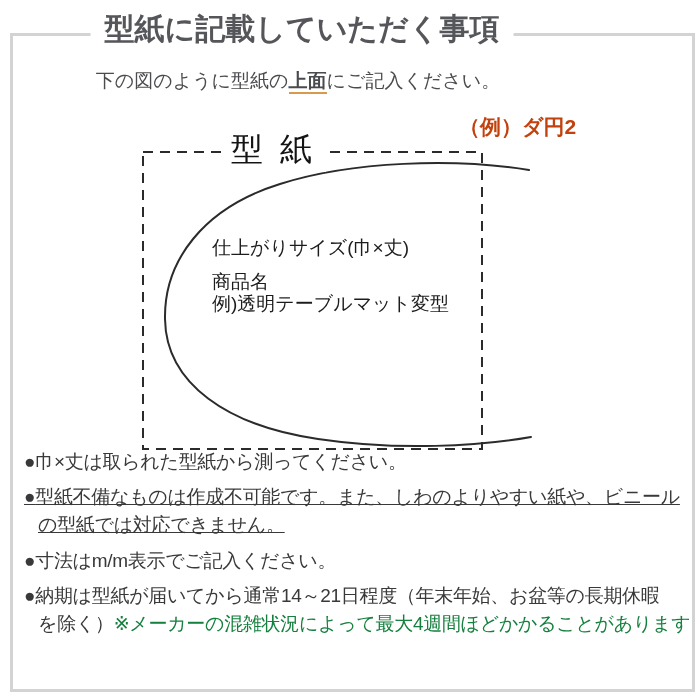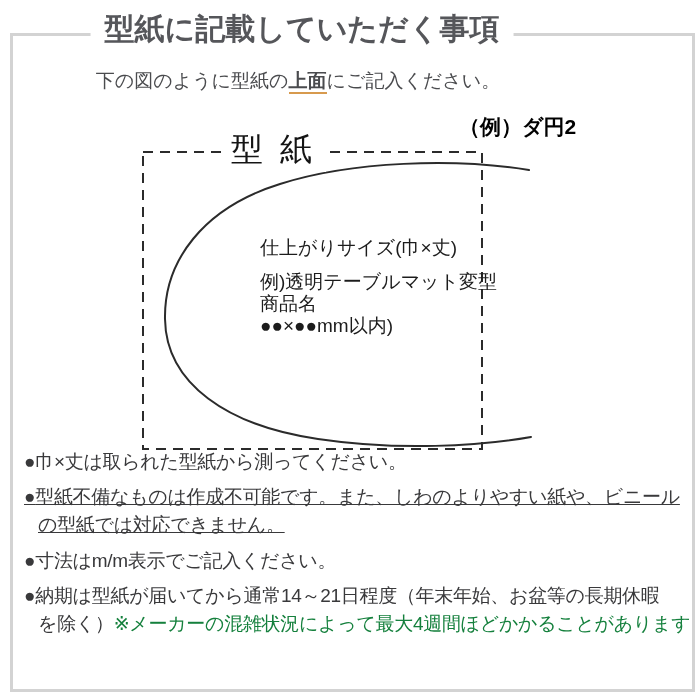--- a/index.html
+++ b/index.html
@@ -33,38 +33,37 @@
     white-space: nowrap;
   }
   .subtitle .em {
     font-weight: bold;
     border-bottom: 2px solid #d79a4e;
     padding-bottom: 1px;
   }
 
   .example-label {
     position: absolute; left: 459px; top: 113px;
-    font-size: 21px; font-weight: bold; color: #000000;
+    font-size: 21px; font-weight: bold; color: #c2410c;
     white-space: nowrap;
   }
 
   .diagram-svg { position: absolute; left: 0; top: 0; width: 700px; height: 700px; }
 
   .box-label {
     position: absolute; left: 221px; top: 128px;
     background: #fff; padding: 0 10px;
     font-size: 32px; font-weight: normal; color: #141414;
     letter-spacing: 4px; white-space: nowrap;
   }
 
   .inner-text {
     position: absolute; left: 212px; top: 237px;
     font-size: 19px; color: #1c1c1c; line-height: 22px;
     white-space: nowrap;
-    margin-left: 48px;
   }
   .inner-text .size-line { margin-bottom: 12px; }
 
   .notes {
     position: absolute; left: 24px; top: 448px; width: 668px;
     font-size: 19px; color: #39393b; line-height: 28px;
     letter-spacing: -0.3px;
   }
   .note { margin-bottom: 7px; }
   .note.gap8 { margin-bottom: 8px; text-decoration: underline; }
@@ -87,23 +86,22 @@
 
   <svg class="diagram-svg" viewBox="0 0 700 700" xmlns="http://www.w3.org/2000/svg" aria-hidden="true">
     <rect x="143" y="152" width="339" height="297" fill="none" stroke="#2b2b2b" stroke-width="2" stroke-dasharray="10 7"></rect>
     <path d="M 529 170 C 455 158 352 161 280 184 C 203 208 164 261 165 319 C 166 384 228 426 318 439 C 398 451 480 446 531 437" fill="none" stroke="#2b2b2b" stroke-width="2" stroke-linecap="round"></path>
   </svg>
 
   <div class="box-label">型 紙</div>
 
   <div class="inner-text">
     <div class="size-line">仕上がりサイズ(巾×丈)</div>
+    <div>商品名</div>
     <div>例)透明テーブルマット変型</div>
-    <div>商品名</div>
-    <div>●●×●●mm以内)</div>
   </div>
 
   <div class="notes">
 
     <div class="note">
       <div class="nline"><span>●</span><span>巾×丈は取られた型紙から測ってください。</span></div>
     </div>
 
     <div class="note gap8">
       <div class="nline"><span>●</span><span>型紙不備なものは作成不可能です。また、しわのよりやすい紙や、ビニール</span></div>

